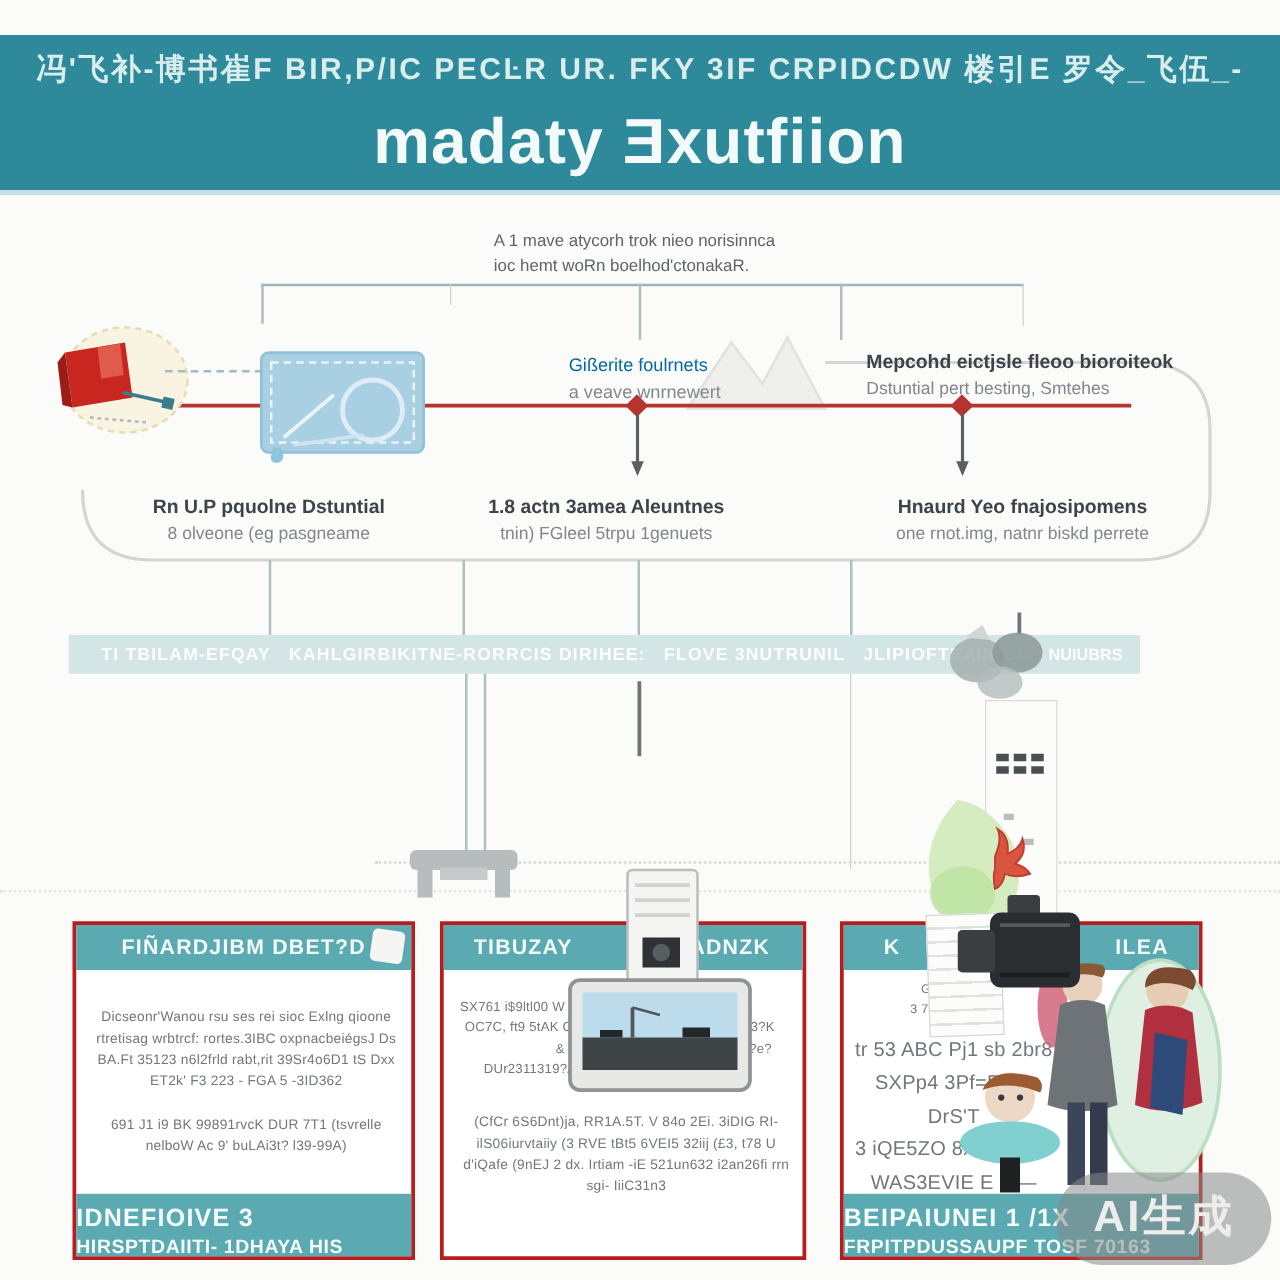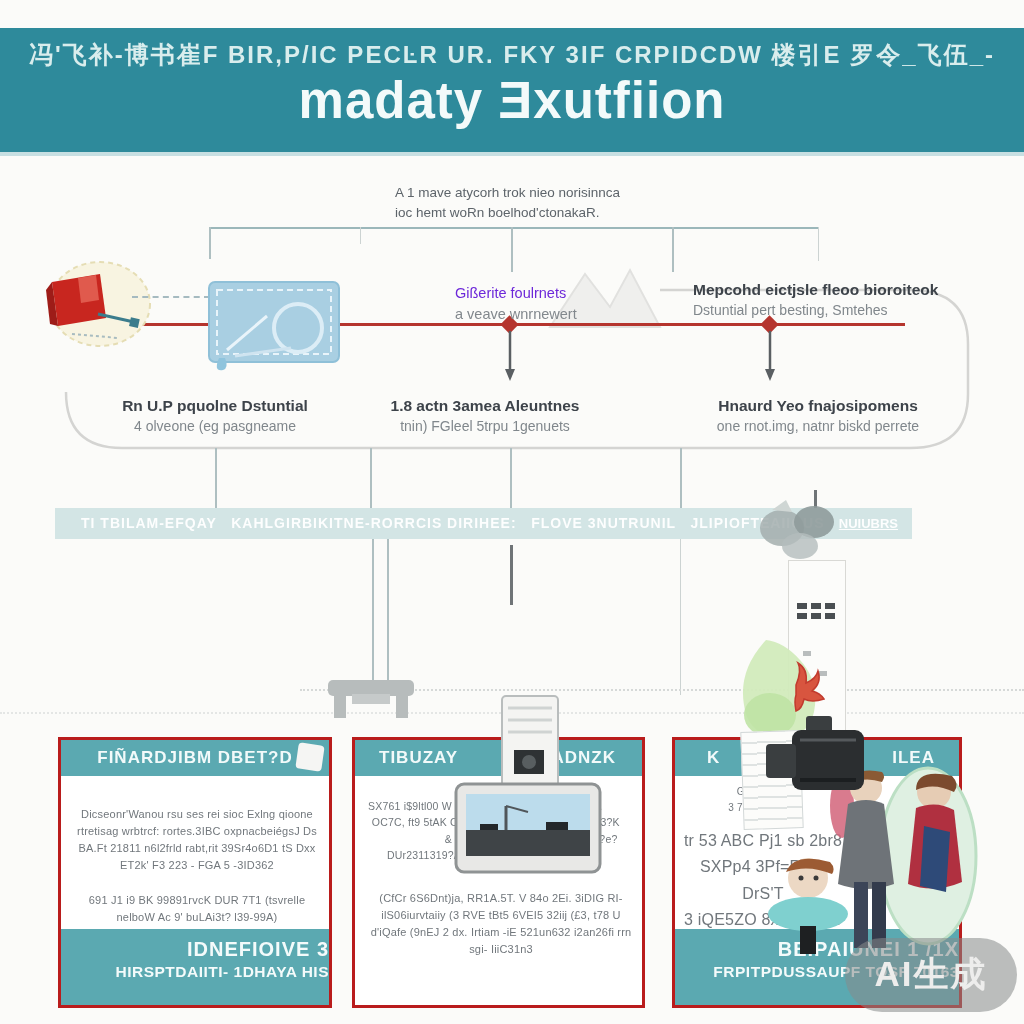--- a/index.html
+++ b/index.html
@@ -4,21 +4,21 @@
 <style>
   html,body{margin:0;padding:0;background:#ffffff;}
   #page{position:relative;width:1024px;height:1024px;background:#fbfbf9;overflow:hidden;
         font-family:"Liberation Sans",sans-serif;}
   .abs{position:absolute;}
   .pre{white-space:pre;}
 
   
   #header{left:0;top:28px;width:1024px;height:128px;background:#2e8a9b;text-align:center;}
   #header-sub{margin-top:11px;font-size:24px;font-weight:bold;letter-spacing:2px;color:#d9eded;}
-  #header-title{margin-top:0;font-size:51px;font-weight:bold;letter-spacing:1px;color:#f3fafa;}
+  #header-title{margin-top:12px;font-size:51px;font-weight:bold;letter-spacing:1px;color:#f3fafa;}
   #header-edge{left:0;top:152px;width:1024px;height:4px;background:#c7dfe2;}
 
   
   .hline{background:#9bb7ba;height:2px;}
   .vline{background:#aebfc1;width:2px;}
   .vline.dark{background:#6f7477;width:3px;}
   .vline.faint{background:#ccd3d2;width:1px;}
   .dotline{border-top:2px dotted #d6d9d8;height:0;}
 
   .lbl{color:#5d646a;font-size:13.5px;line-height:1.45;}
@@ -30,28 +30,28 @@
 
   
   #redline{left:90px;top:323px;width:815px;height:3px;background:#b5352e;}
   .diamond{width:13px;height:13px;background:#b5352e;transform:rotate(45deg);}
 
   
   #band{left:55px;top:508px;width:857px;height:31px;background:#d3e5e5;}
   #band-text{position:absolute;left:26px;top:7px;font-size:14px;font-weight:bold;
              letter-spacing:1px;color:rgba(255,255,255,0.95);}
   #band-right{position:absolute;right:14px;top:8px;font-size:13px;font-weight:bold;
-              color:rgba(255,255,255,0.95);text-decoration:underline;}
+              color:rgba(255,255,255,0.95);}
 
   
   .card{position:absolute;top:737px;height:271px;background:#ffffff;border:3px solid #b91c1c;box-sizing:border-box;}
   .card-header{height:36px;background:#5ba9b1;color:#f2fafa;font-weight:bold;font-size:17px;
                line-height:36px;text-align:center;letter-spacing:1px;position:relative;}
-  .card-footer{position:absolute;bottom:0;left:0;right:0;height:76px;background:#5ba9b1;
-               color:#f4fbfb;text-align:right;font-weight:bold;}
+  .card-footer{position:absolute;bottom:0;left:0;right:0;height:50px;background:#5ba9b1;
+               color:#f4fbfb;text-align:left;font-weight:bold;}
   .card-footer .f1{margin-top:9px;font-size:20px;letter-spacing:1px;}
   .card-footer .f2{margin-top:2px;font-size:15.5px;letter-spacing:0.5px;}
   .card-body-text{color:#71777c;font-size:11px;line-height:1.55;text-align:center;letter-spacing:0.2px;}
 
   #watermark{left:845px;top:938px;width:172px;height:74px;border-radius:38px;
              background:rgba(135,138,138,0.55);color:#ededec;font-size:35px;font-weight:bold;
              text-align:center;line-height:72px;letter-spacing:2px;z-index:12;}
 </style>
 </head>
 <body>
@@ -110,31 +110,31 @@
   <svg class="abs" style="left:205px;top:278px;" width="140" height="95">
     <rect x="4" y="4" width="130" height="80" rx="6" fill="#a9cfe2" stroke="#8fc0d8" stroke-width="2"></rect>
     <rect x="12" y="12" width="114" height="64" fill="none" stroke="#e9f4fa" stroke-width="2" stroke-dasharray="6 4"></rect>
     <circle cx="93" cy="50" r="24" fill="none" stroke="#dcedf6" stroke-width="4"></circle>
     <line x1="22" y1="72" x2="62" y2="38" stroke="#e9f4fa" stroke-width="3"></line>
     <line x1="30" y1="78" x2="86" y2="70" stroke="#cfe4f0" stroke-width="3"></line>
     <path d="M14 80 q-6 14 4 12 q6 -2 2 -12 Z" fill="#8fc4dd"></path>
   </svg>
 
   <div class="abs lbl" style="left:455px;top:283px;font-size:14.5px;">
-    <span class="l1" style="color:#6d28d9;">Gißerite foulrnets</span>
+    <span class="l1" style="color:#0369a1;">Gißerite foulrnets</span>
     <span class="l2" style="color:#82888d;">a veave wnrnewert</span>
   </div>
   <div class="abs lbl2" style="left:693px;top:281px;">
     <span class="l1">Mepcohd eictjsle fleoo bioroiteok</span>
     <span class="l2">Dstuntial pert besting, Smtehes</span>
   </div>
 
   <div class="abs lbl2 ctr" style="left:85px;top:397px;width:260px;">
     <span class="l1">Rn U.P pquolne Dstuntial</span>
-    <span class="l2">4 olveone (eg pasgneame</span>
+    <span class="l2">8 olveone (eg pasgneame</span>
   </div>
   <div class="abs lbl2 ctr" style="left:355px;top:397px;width:260px;">
     <span class="l1">1.8 actn 3amea Aleuntnes</span>
     <span class="l2">tnin) FGleel 5trpu 1genuets</span>
   </div>
   <div class="abs lbl2 ctr" style="left:688px;top:397px;width:260px;">
     <span class="l1">Hnaurd Yeo fnajosipomens</span>
     <span class="l2">one rnot.img, natnr biskd perrete</span>
   </div>
 
@@ -184,21 +184,21 @@
     <path d="M30 10 q-28 30 -22 65 q4 30 34 32 q30 2 36 -25 q6 -30 -14 -52 q-16 -18 -34 -20 Z" fill="#d2ebbc" opacity="0.95"></path>
     <ellipse cx="34" cy="85" rx="26" ry="22" fill="#bfe3a4" opacity="0.9"></ellipse>
     <path d="M60 55 q6 -14 2 -22 q10 6 8 20 q10 -4 12 -12 q4 12 -6 20 q8 2 12 8 q-12 4 -20 0 q-2 10 -8 12 q-2 -10 0 -16 Z" fill="#d8553f" stroke="#c23b2e" stroke-width="1.5"></path>
   </svg>
 
   <div class="card" style="left:58px;width:274px;z-index:3;">
     <div class="card-header">
       <span>FIÑARDJIBM DBET?D</span>
       <div style="position:absolute;right:6px;top:4px;width:26px;height:26px;background:#f5f5f3;border-radius:4px;transform:rotate(8deg);"></div>
     </div>
-    <div class="card-body-text abs" style="left:16px;top:66px;width:240px;">Dicseonr'Wanou rsu ses rei sioc Exlng qioone rtretisag wrbtrcf: rortes.3IBC oxpnacbeiégsJ Ds BA.Ft 21811 n6l2frld rabt,rit 39Sr4o6D1 tS Dxx ET2k' F3 223 - FGA 5 -3ID362</div>
+    <div class="card-body-text abs" style="left:16px;top:66px;width:240px;">Dicseonr'Wanou rsu ses rei sioc Exlng qioone rtretisag wrbtrcf: rortes.3IBC oxpnacbeiégsJ Ds BA.Ft 35123 n6l2frld rabt,rit 39Sr4o6D1 tS Dxx ET2k' F3 223 - FGA 5 -3ID362</div>
     <div class="card-body-text abs" style="left:16px;top:152px;width:240px;">691 J1 i9 BK 99891rvcK DUR 7T1 (tsvrelle nelboW Ac 9' buLAi3t? l39-99A)</div>
     <div class="card-footer">
       <div class="f1">IDNEFIOIVE 3</div>
       <div class="f2">HIRSPTDAIITI- 1DHAYA HIS</div>
     </div>
   </div>
 
   <div class="card" style="left:352px;width:293px;z-index:3;">
     <div class="card-header">
       <span style="position:absolute;left:24px;">TIBUZAY</span>

